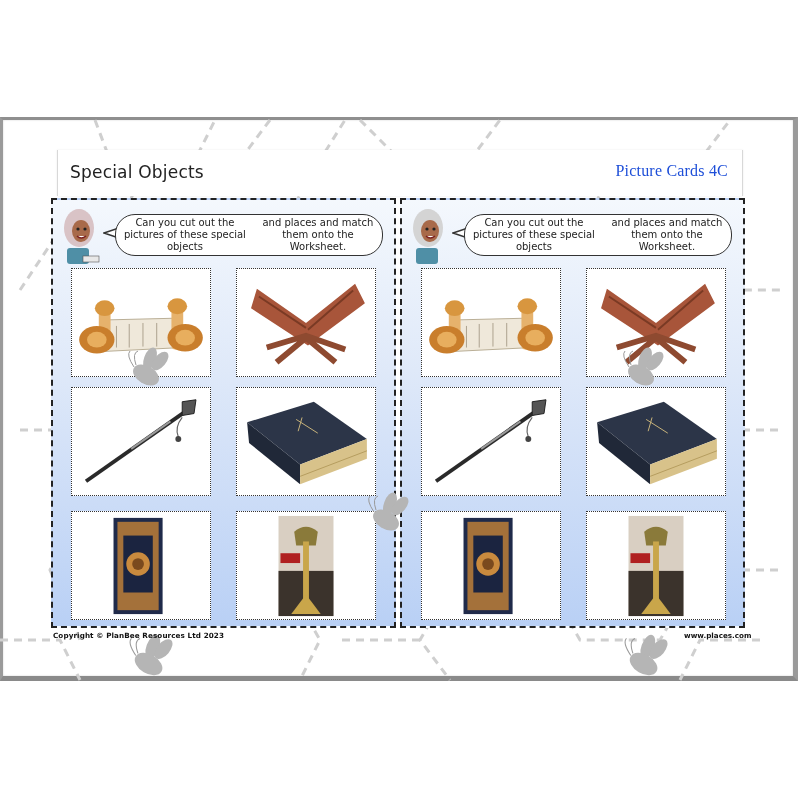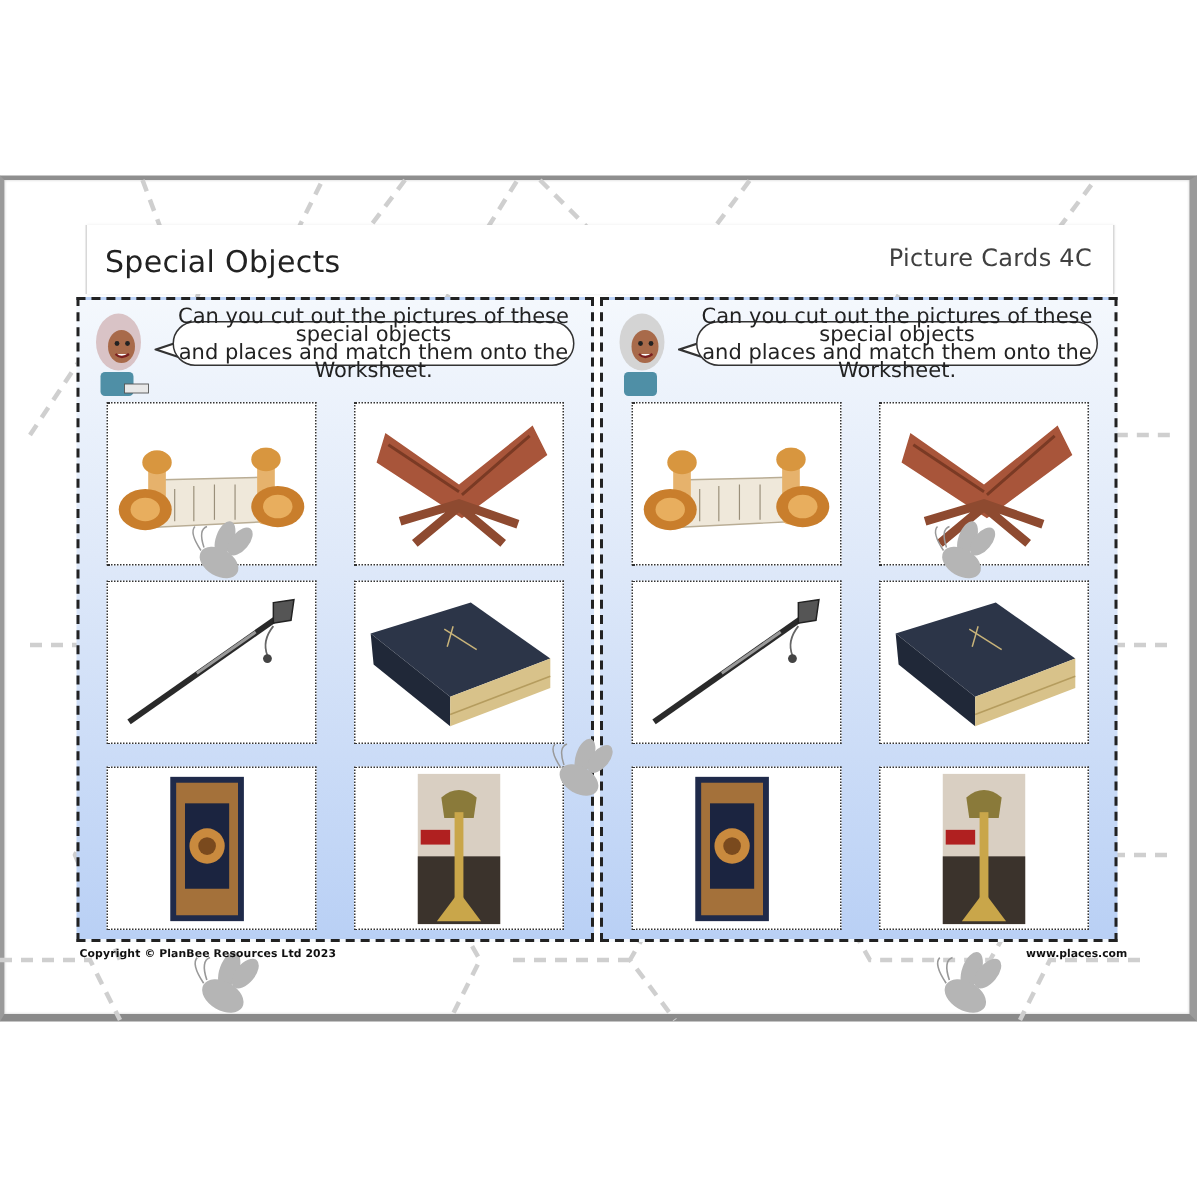--- a/index.html
+++ b/index.html
@@ -14,35 +14,35 @@
     border-right:5px solid #9a9a9a; border-bottom:5px solid #8a8a8a;
     box-sizing:border-box;
     box-shadow: inset 0 0 2px rgba(0,0,0,0.2);
   }
   .hexbg { position:absolute; left:0; top:0; width:800px; height:800px; pointer-events:none; }
   .header-card {
     position:absolute; left:57px; top:150px; width:684px; height:46px;
     background:#fff; border-left:1px solid #d8d8d8; border-right:1px solid #d8d8d8;
     box-shadow:0 0 2px rgba(0,0,0,0.08);
   }
-  .title-left { position:absolute; left:12px; top:12px; font-size:20px; color:#222; letter-spacing:0.2px; }
-  .title-right { position:absolute; right:14px; top:12px; font-size:16px; color:#404040; letter-spacing:0.2px; }
+  .title-left { position:absolute; left:12px; top:12px; font-size:17px; color:#222; letter-spacing:0.2px; }
+  .title-right { position:absolute; right:14px; top:12px; font-size:16px; color:#1d4ed8; letter-spacing:0.2px;font-family:Liberation Serif, serif; }
   .panel {
     position:absolute; top:198px; width:345px; height:430px;
     border:2px dashed #222; box-sizing:border-box;
     background:linear-gradient(to bottom, #f4f8fd 0%, #dfe9f9 40%, #b9d0f5 100%);
   }
   .panel.left { left:51px; }
   .panel.right { left:400px; }
   .avatar { position:absolute; left:6px; top:4px; width:42px; height:62px; }
   .bubble {
-    position:absolute; left:62px; top:14px; width:268px; height:30px;
+    position:absolute; left:62px; top:14px; width:268px; height:42px;
     border:1.5px solid #333; border-radius:20px; background:#fff; box-sizing:border-box;
-    display:flex; flex-direction:column; align-items:center; justify-content:center;
-    font-size:14px; color:#222; line-height:12px; text-align:center;
+    display:flex; flex-direction:row; align-items:center; justify-content:center;
+    font-size:10px; color:#222; line-height:12px; text-align:center;
   }
   .bubble-tail { position:absolute; left:50px; top:26px; width:16px; height:14px; }
   .card {
     position:absolute; width:140px; height:109px; background:#fff;
     border:1.5px dotted #333; box-sizing:border-box; overflow:hidden;
   }
   .card svg { position:absolute; left:0; top:0; width:100%; height:100%; }
   .footer-left { position:absolute; left:53px; top:631px; font-size:7.2px; font-weight:bold; color:#111; letter-spacing:0.1px; }
   .footer-right { position:absolute; left:684px; top:631px; font-size:7.2px; font-weight:bold; color:#111; }
   .bee { position:absolute; pointer-events:none; }

